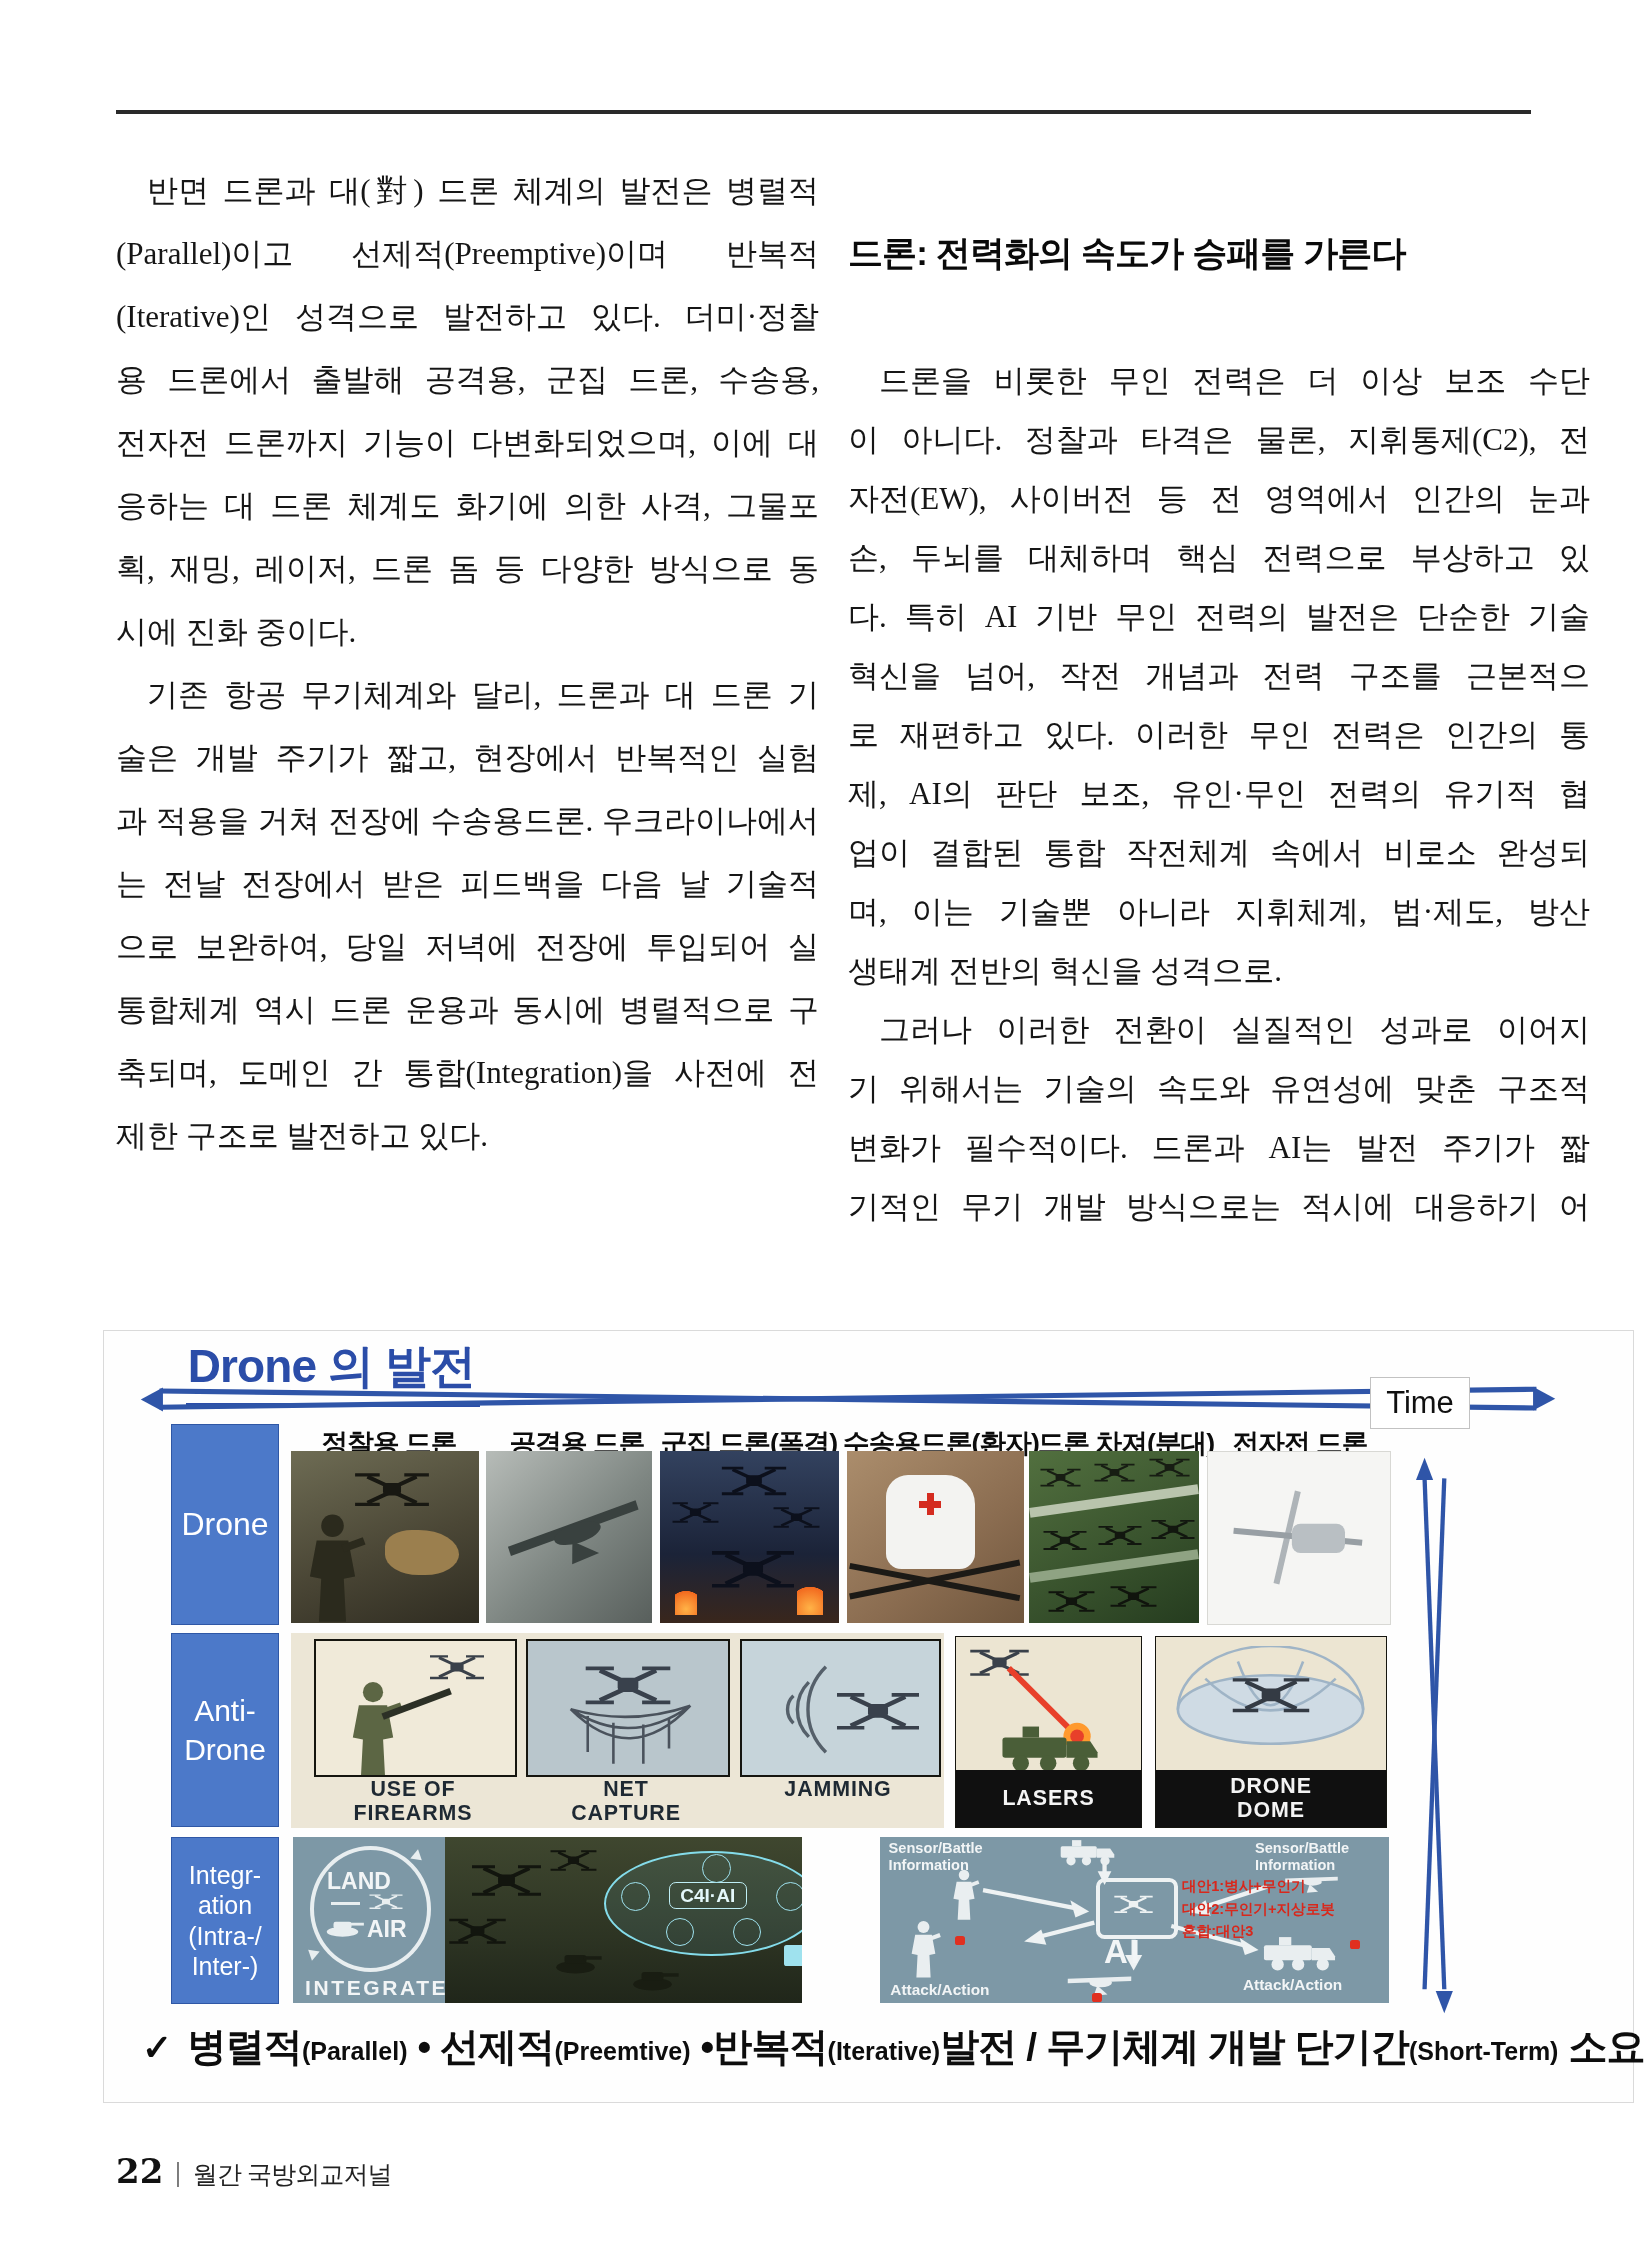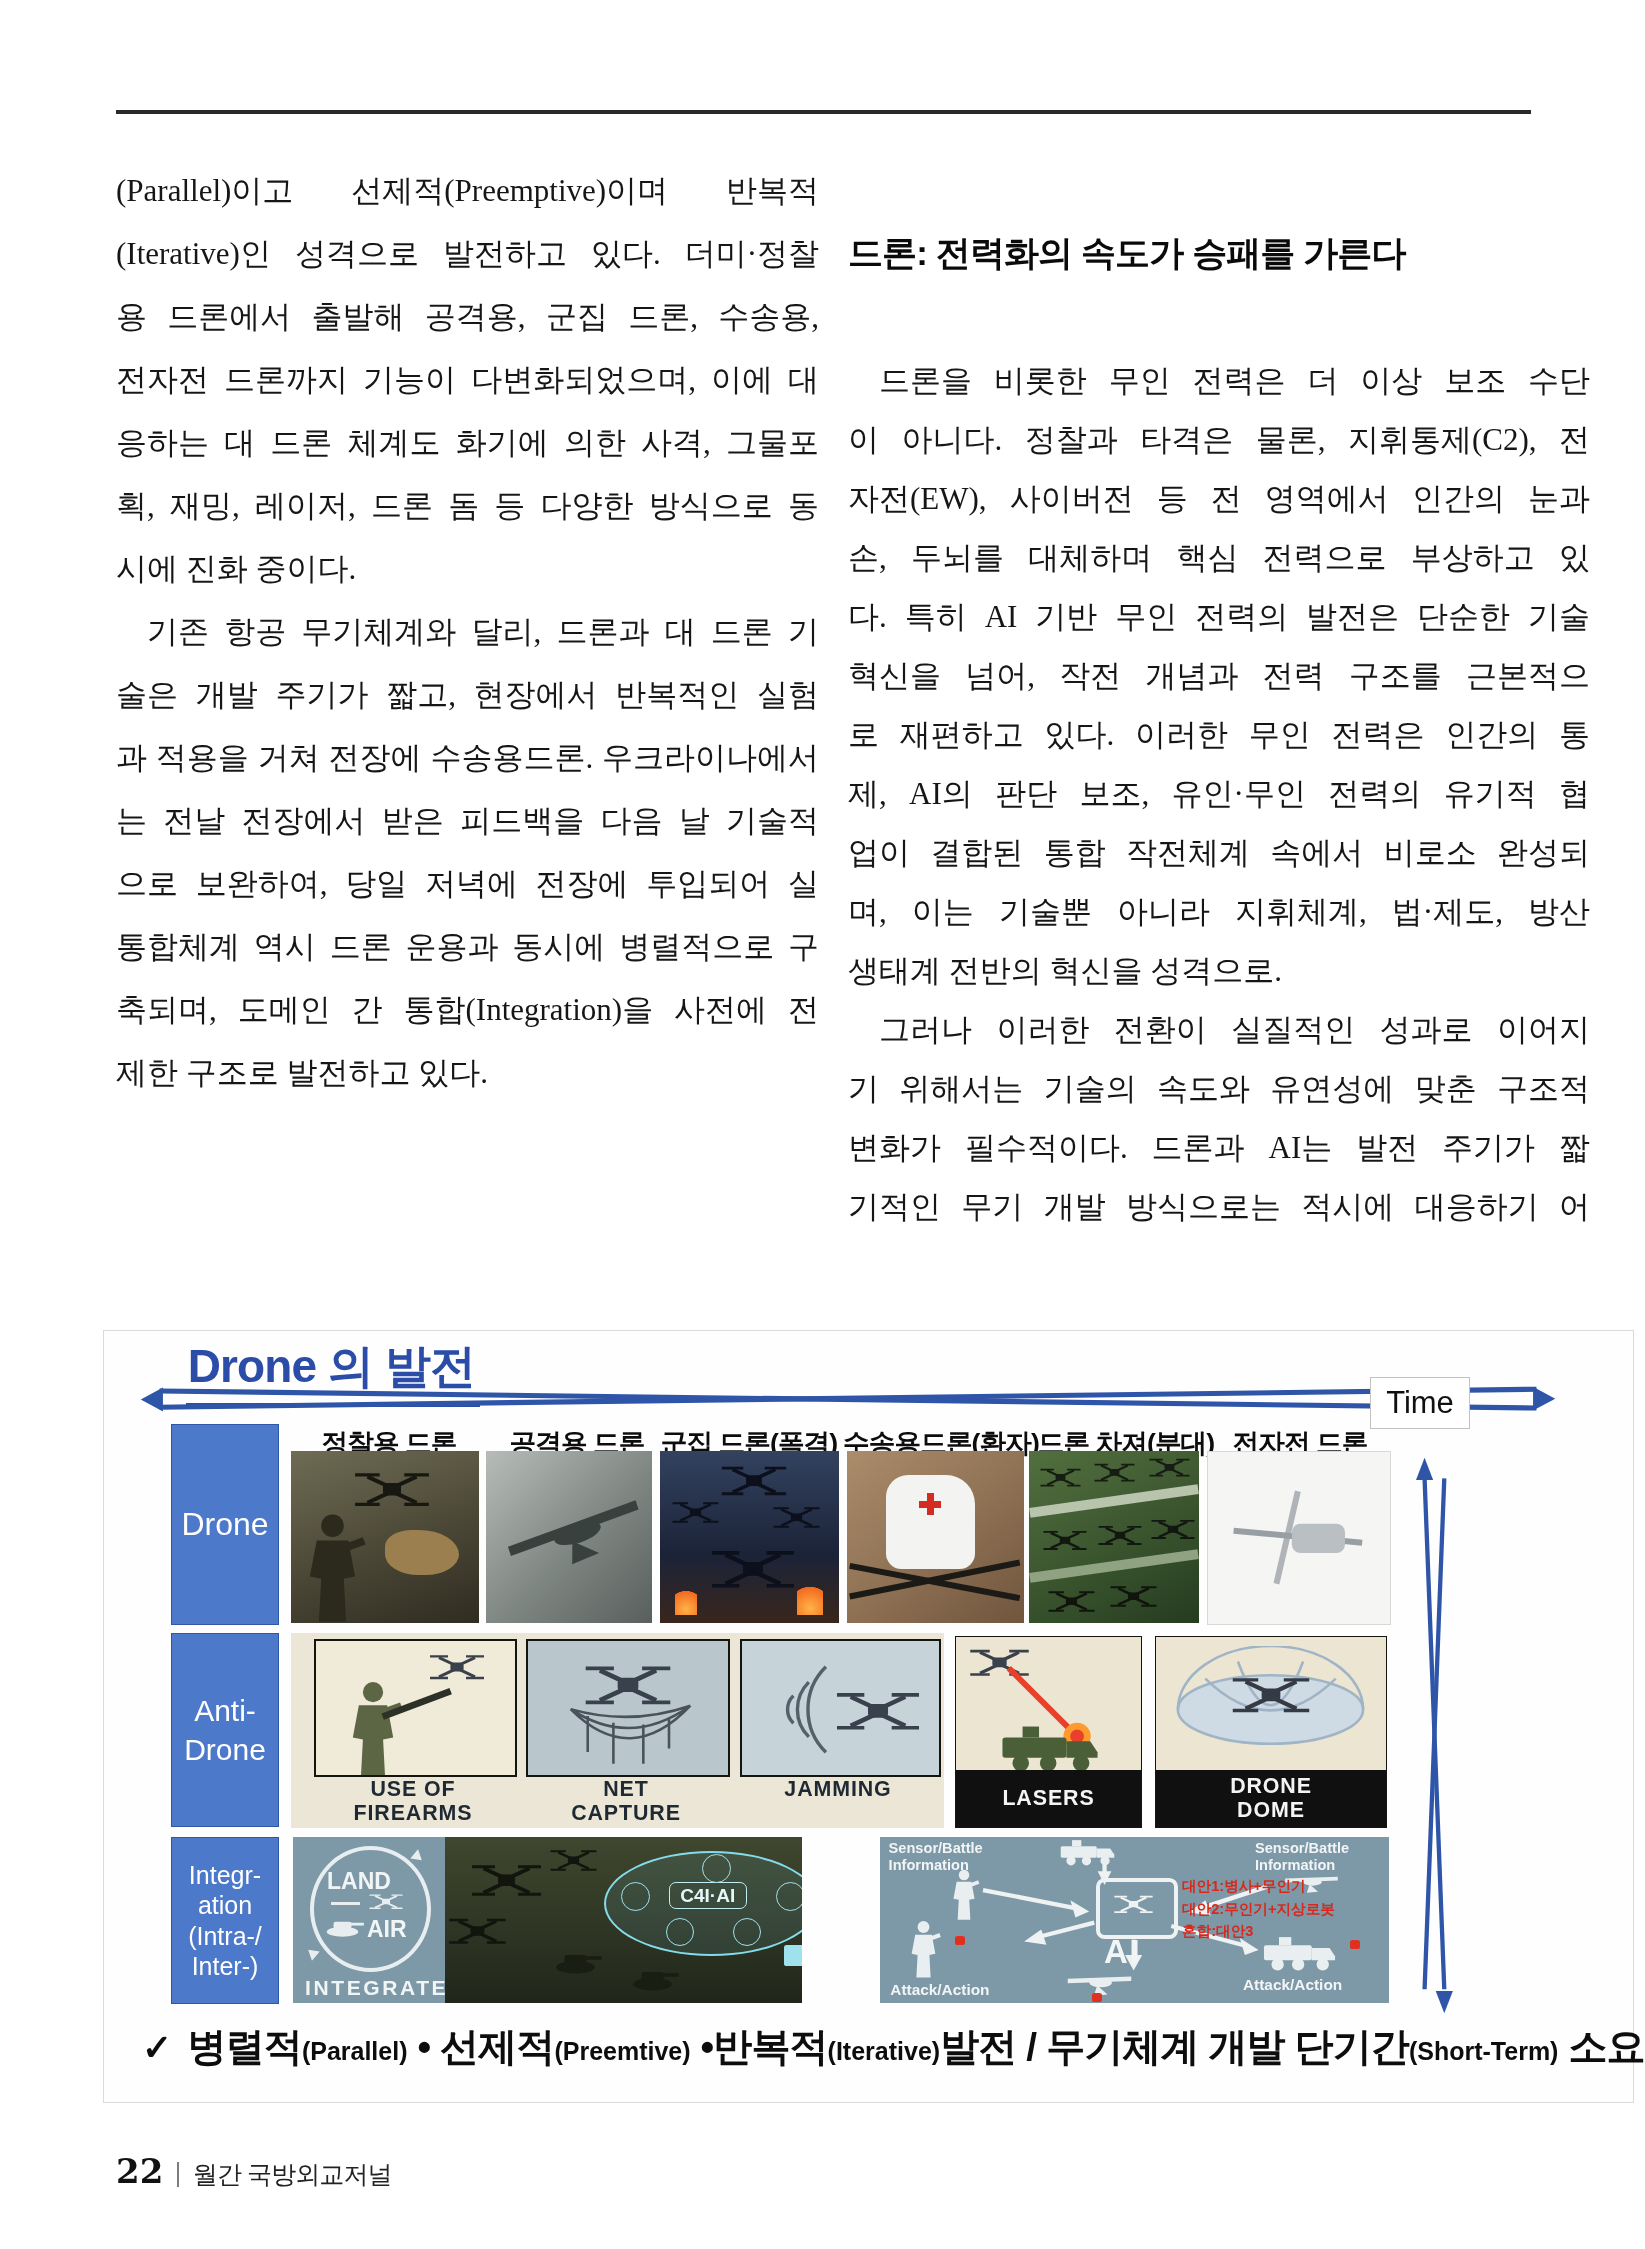--- a/index.html
+++ b/index.html
@@ -89,20 +89,21 @@
     <rect x="24" y="16" width="32" height="12" rx="4" fill="currentColor"></rect>
     <rect x="52" y="18" width="26" height="5" fill="currentColor"></rect>
   </symbol>
 </svg>
 
 <div id="page">
 
   <div id="top-rule" class="abs"></div>
 
   <div id="left-col" class="col">
+    <div class="bl ind">반면 드론과 대(對) 드론 체계의 발전은 병렬적</div>
     <div class="bl">(Parallel)이고 선제적(Preemptive)이며 반복적</div>
     <div class="bl">(Iterative)인 성격으로 발전하고 있다. 더미·정찰</div>
     <div class="bl">용 드론에서 출발해 공격용, 군집 드론, 수송용,</div>
     <div class="bl">전자전 드론까지 기능이 다변화되었으며, 이에 대</div>
     <div class="bl">응하는 대 드론 체계도 화기에 의한 사격, 그물포</div>
     <div class="bl">획, 재밍, 레이저, 드론 돔 등 다양한 방식으로 동</div>
     <div class="bl end">시에 진화 중이다.</div>
     <div class="bl ind">기존 항공 무기체계와 달리, 드론과 대 드론 기</div>
     <div class="bl">술은 개발 주기가 짧고, 현장에서 반복적인 실험</div>
     <div class="bl">과 적용을 거쳐 전장에 수송용드론. 우크라이나에서</div>

